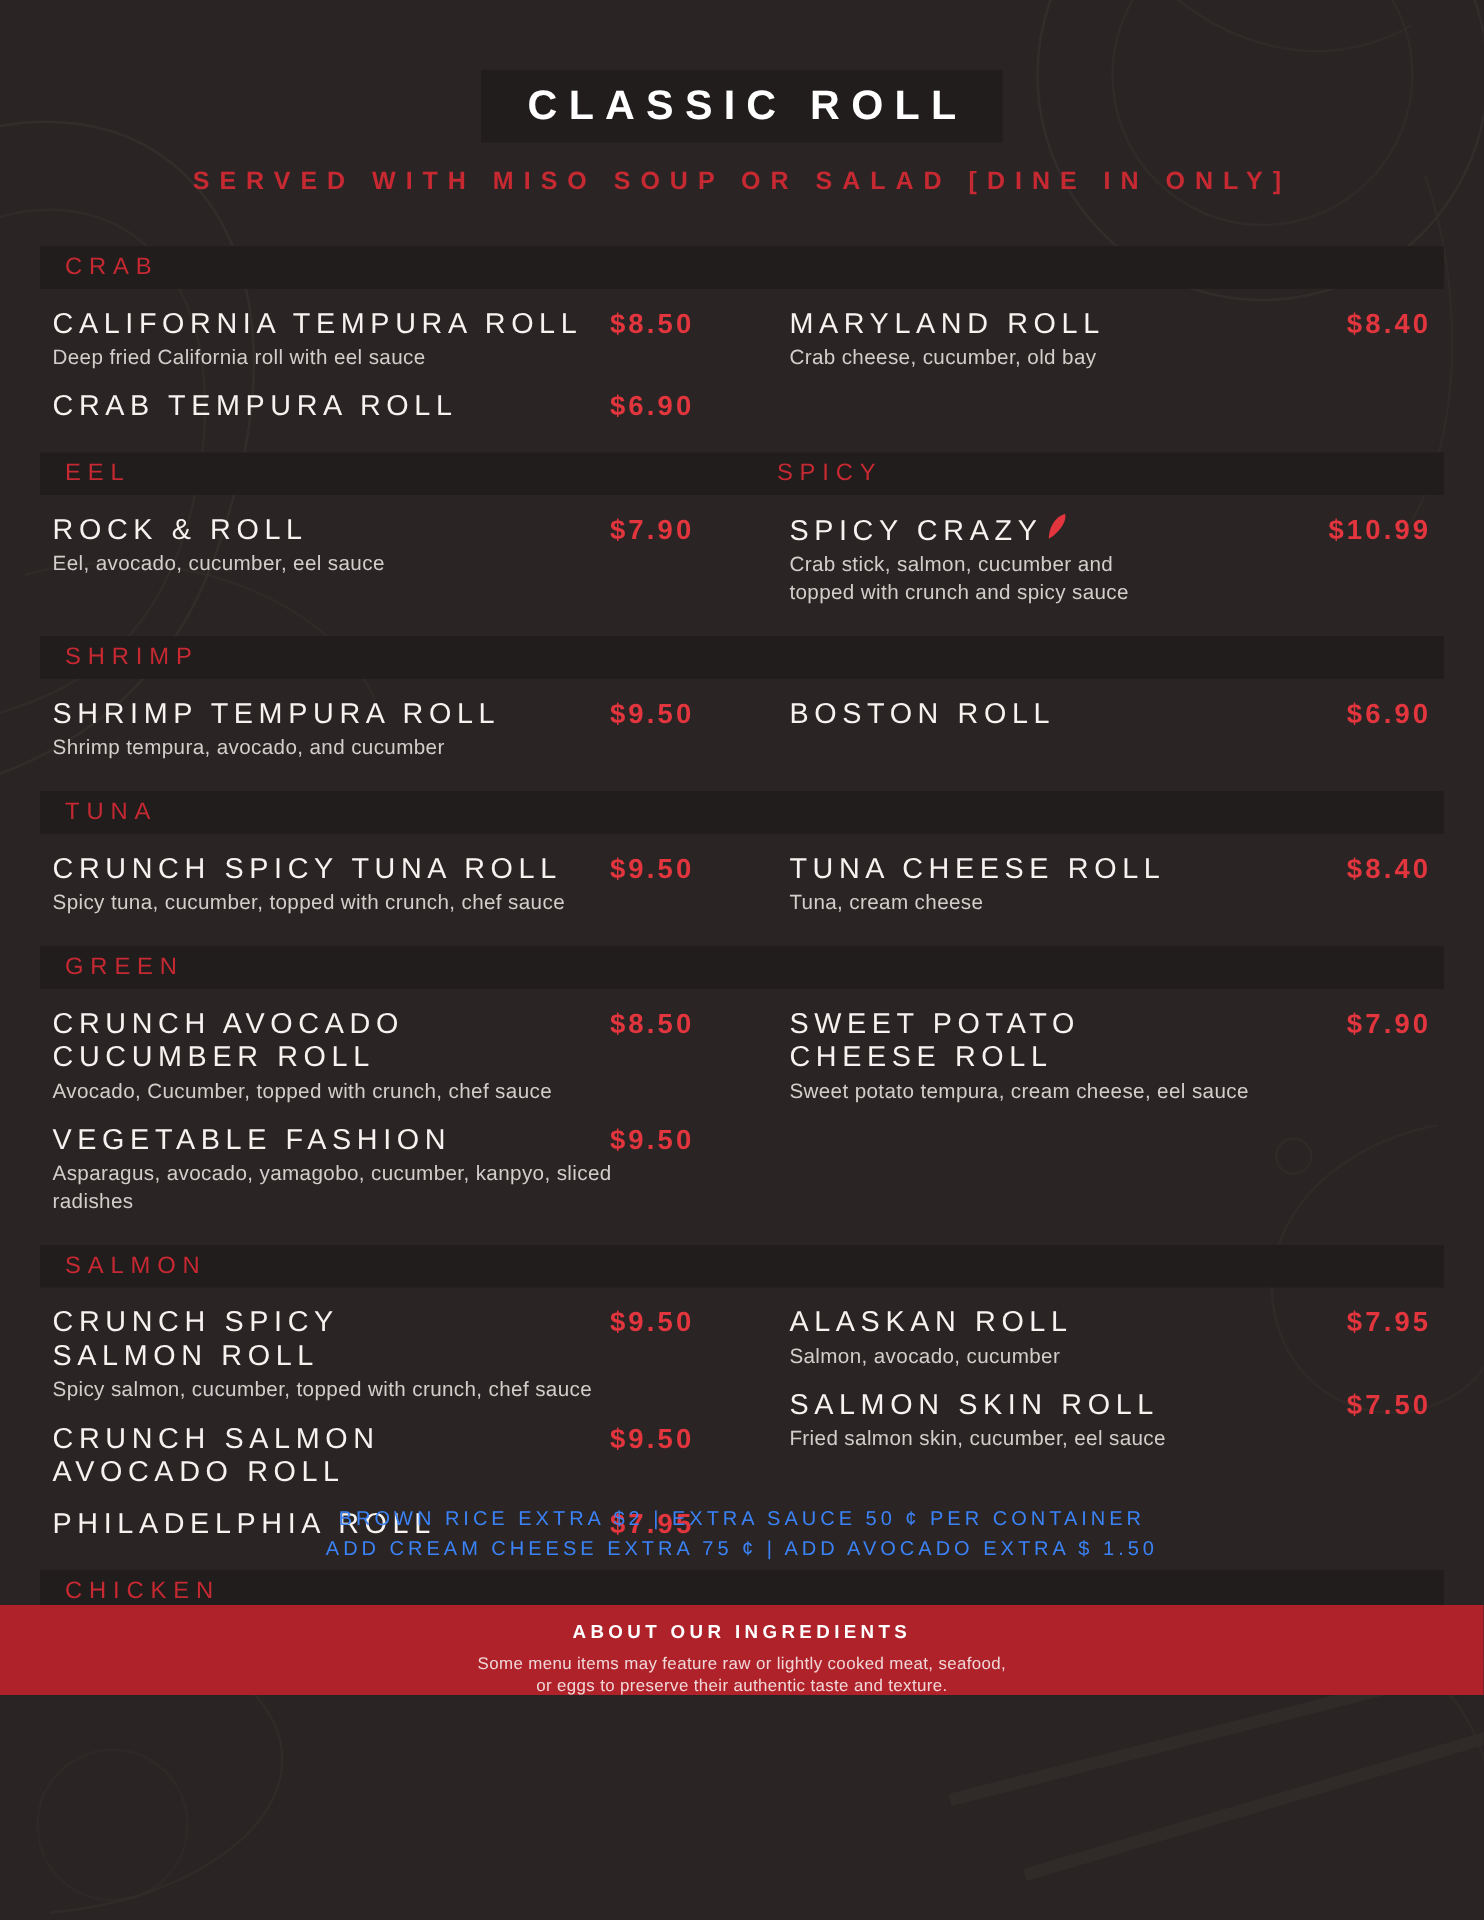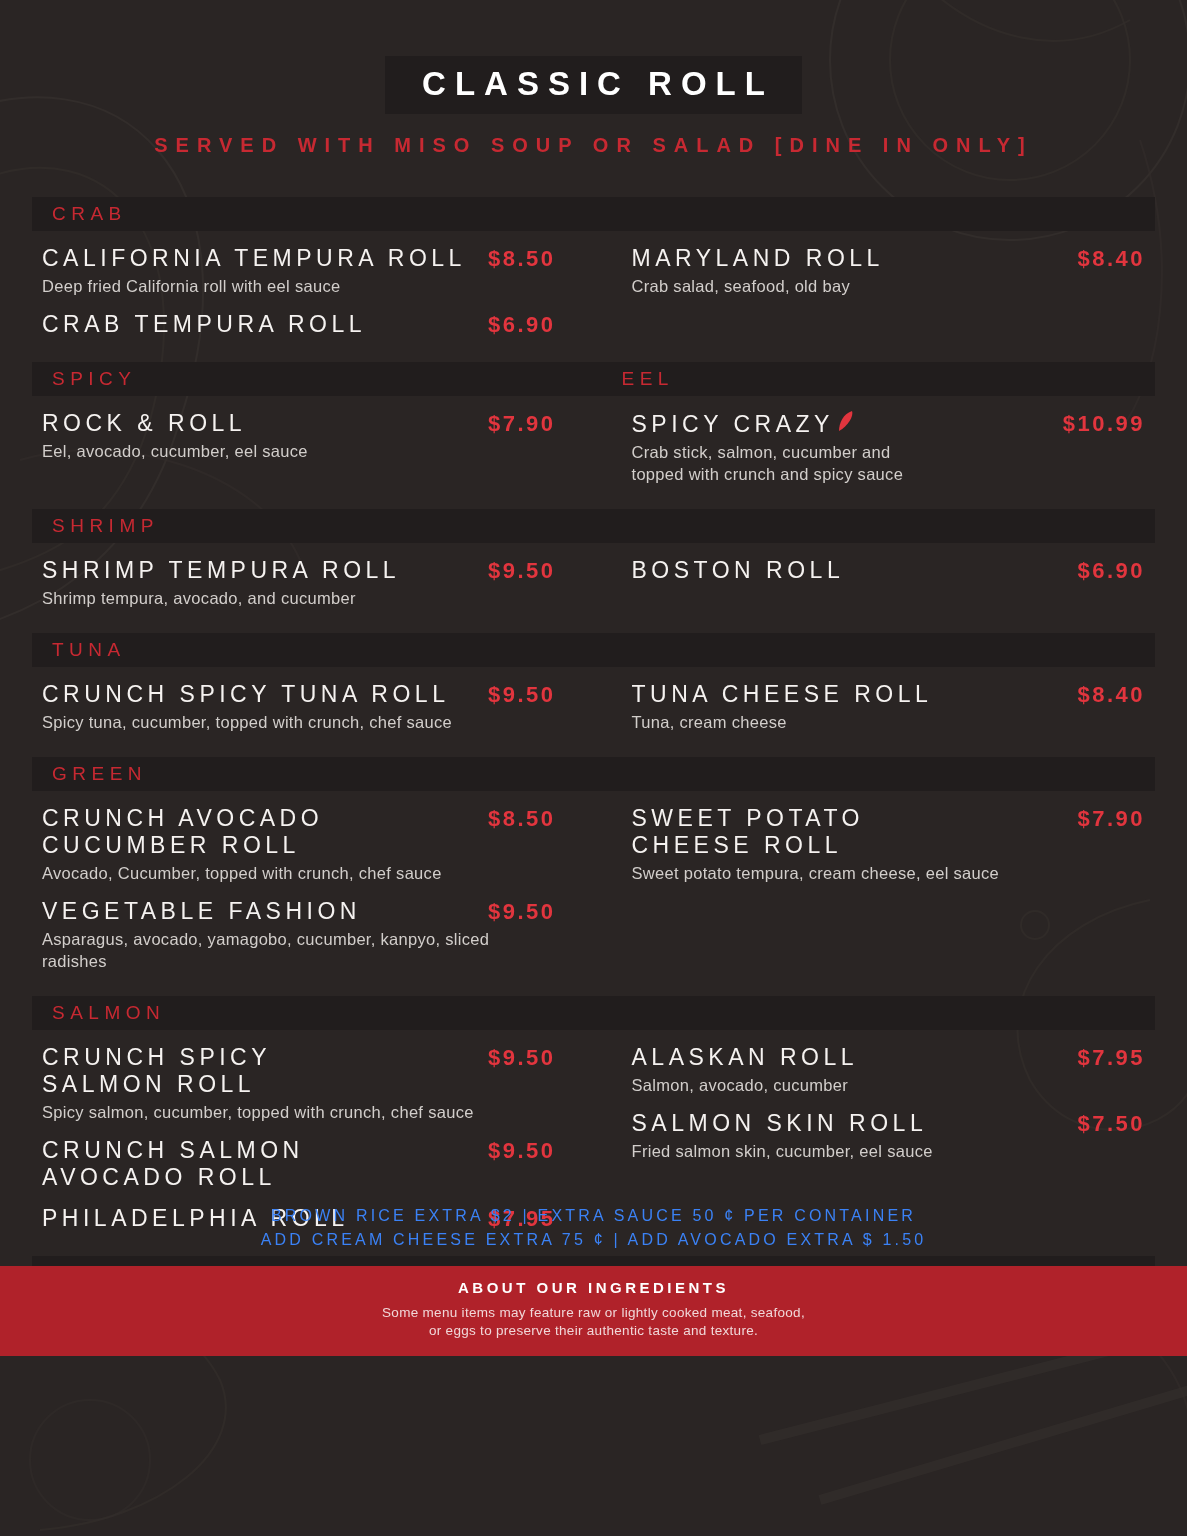--- a/index.html
+++ b/index.html
@@ -104,21 +104,21 @@
     text-align: center;
     color: #3b82f6;
     font-size: 16px;
     letter-spacing: 3.2px;
     line-height: 24px;
     z-index: 1;
   }
   .footer {
     position: absolute;
     left: 0; right: 0; bottom: 0;
-    height: 90px;
+    height: 72px;
     background: #b0222a;
     text-align: center;
     padding-top: 13px;
     z-index: 1;
   }
   .footer-title {
     color: #ffffff;
     font-size: 15px;
     font-weight: bold;
     letter-spacing: 3.5px;
@@ -186,29 +186,29 @@
                 <span class="item-price">$6.90</span>
               </div>
             </div>
           </div>
           <div class="col">
             <div class="menu-item">
               <div class="item-head">
                 <h3 class="item-name"><span>MARYLAND ROLL</span></h3>
                 <span class="item-price">$8.40</span>
               </div>
-              <p class="item-desc">Crab salad, seafood, old bay</p>
-            </div>
-          </div>
-        </div>
-      </section>
-      <section class="menu-section">
-        <div class="section-bar">
+              <p class="item-desc">Crab cheese, cucumber, old bay</p>
+            </div>
+          </div>
+        </div>
+      </section>
+      <section class="menu-section">
+        <div class="section-bar">
+          <span class="section-label">EEL</span>
           <span class="section-label">SPICY</span>
-          <span class="section-label">EEL</span>
         </div>
         <div class="section-cols">
           <div class="col">
             <div class="menu-item">
               <div class="item-head">
                 <h3 class="item-name"><span>ROCK &amp; ROLL</span></h3>
                 <span class="item-price">$7.90</span>
               </div>
               <p class="item-desc">Eel, avocado, cucumber, eel sauce</p>
             </div>

